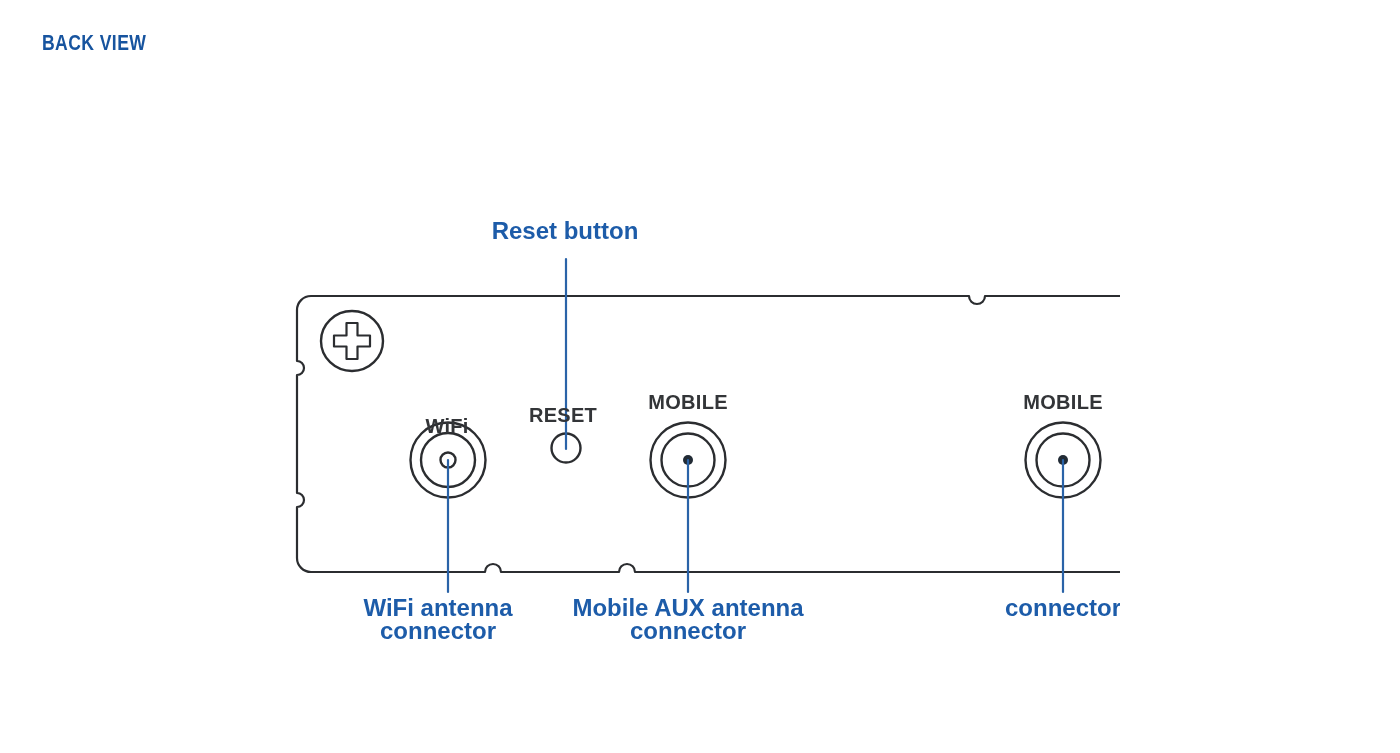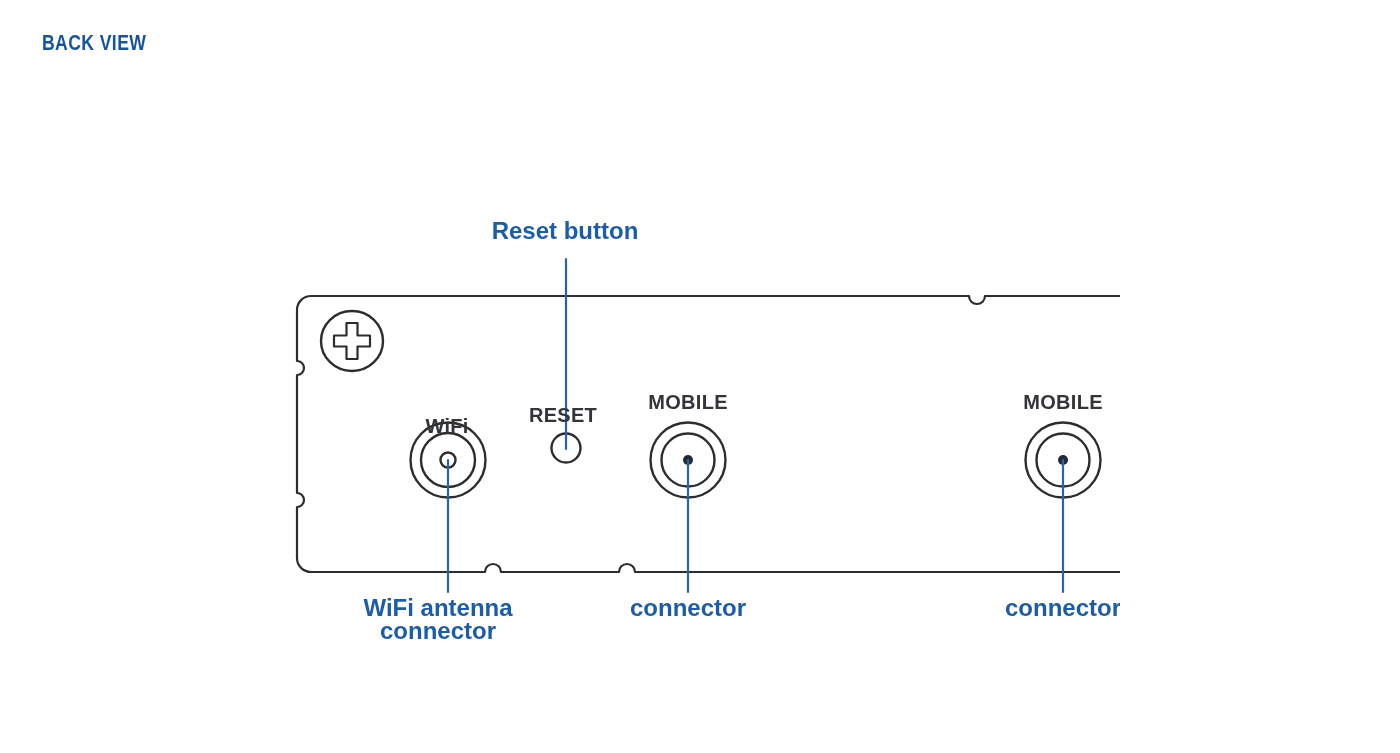--- a/index.html
+++ b/index.html
@@ -136,20 +136,21 @@
   <div class="panel-label" style="left:1063px; top:391px;">MOBILE</div>
 
   <div class="callout-label" style="left:565px; top:219px;">Reset button</div>
 
   <div class="callout-label" style="left:438px; top:596px;">
     <div>WiFi antenna</div>
     <div>connector</div>
   </div>
 
   <div class="callout-label" style="left:688px; top:596px;">
+    <div>Mobile AUX antenna</div>
     <div>connector</div>
   </div>
 
   <div class="callout-label" style="left:1063px; top:596px;">
     <div>connector</div>
   </div>
 
 </div>
 
 </body></html>

